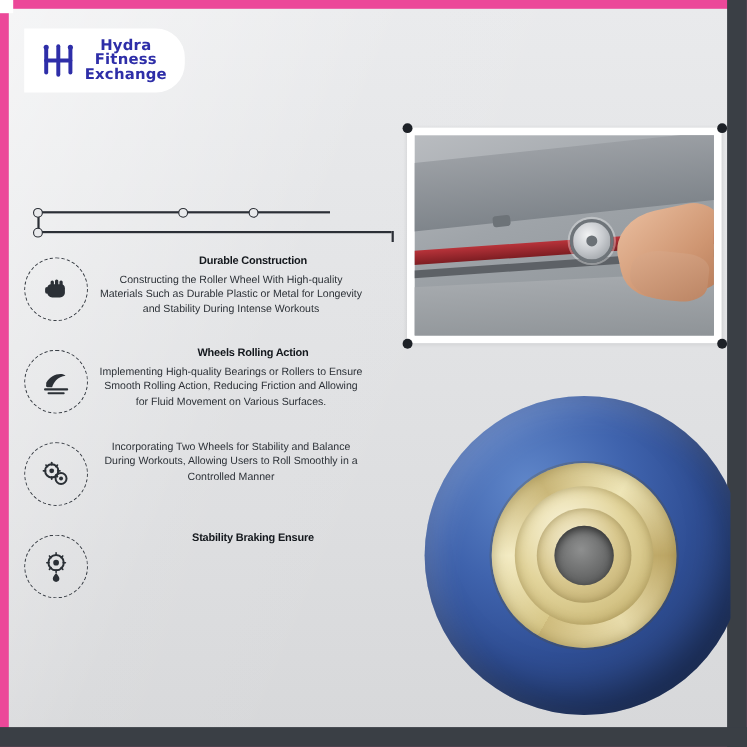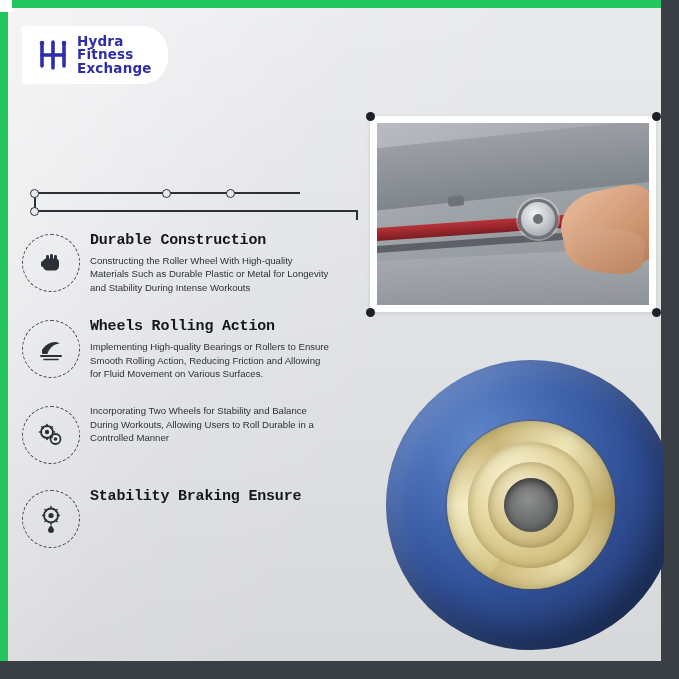--- a/index.html
+++ b/index.html
@@ -11,21 +11,22 @@
     width: 679px;
     height: 679px;
     font-family: "Liberation Sans", sans-serif;
     overflow: hidden;
   }
   .page {
     position: relative;
     width: 679px;
     height: 679px;
     overflow: hidden;
-    background: #22c55e;
+    background: #ec4899;
+    text-align: center;
   }
   
   .frame-right {
     position: absolute;
     top: 0; right: 0;
     width: 18px; height: 679px;
     background: #3a3f45;
   }
   .frame-bottom {
     position: absolute;
@@ -314,22 +315,22 @@
     display: flex;
     align-items: center;
     justify-content: center;
     margin-right: 10px;
     margin-top: 4px;
     box-sizing: border-box;
   }
   .f-icon svg { display: block; }
   .f-body { flex: 1 1 auto; padding-top: 2px; }
   .f-title {
-    font-family: Liberation Mono, monospace;
-    font-size: 15px;
+    font-family: Liberation Sans, sans-serif;
+    font-size: 10px;
     font-weight: 700;
     color: #14181d;
     margin: 0 0 5px 0;
     letter-spacing: -0.2px;
   }
   .f-desc {
     font-family: Liberation Sans, sans-serif;
     font-size: 9.6px;
     line-height: 13.4px;
     color: #2c3137;
@@ -442,21 +443,21 @@
                 <path d="M11 17.5v2"></path>
               <path d="M3.5 12h2"></path>
                 <path d="M16.5 12h2"></path>
               <path d="M5.8 6.8l1.4 1.4"></path>
                 <path d="M14.8 15.8l1.4 1.4"></path>
               <path d="M16.2 6.8l-1.4 1.4"></path>
             </g>
           </svg>
         </div>
         <div class="f-body">
-          <p class="f-desc">Incorporating Two Wheels for Stability and Balance During Workouts, Allowing Users to Roll Durable in a Controlled Manner</p>
+          <p class="f-desc">Incorporating Two Wheels for Stability and Balance During Workouts, Allowing Users to Roll Smoothly in a Controlled Manner</p>
         </div>
       </div>
 
       <div class="feature">
         <div class="f-icon">
           <svg width="30" height="30" viewBox="0 0 30 30" fill="none">
             <circle cx="15" cy="11.5" r="7" stroke="#2b3036" stroke-width="1.8"></circle>
             <circle cx="15" cy="11.5" r="2.6" fill="#2b3036"></circle>
             <g stroke="#2b3036" stroke-width="1.4" stroke-linecap="round">
               <path d="M15 2.5v2.2"></path>

